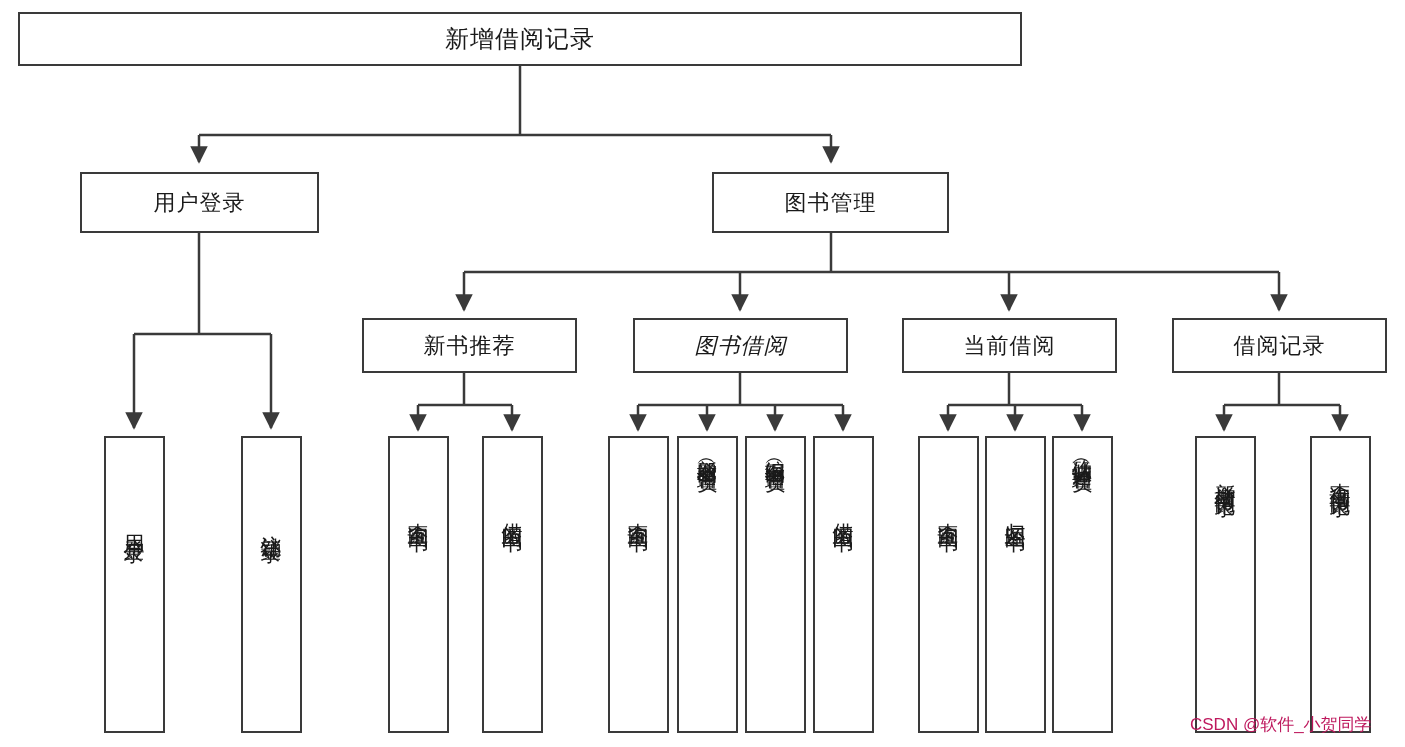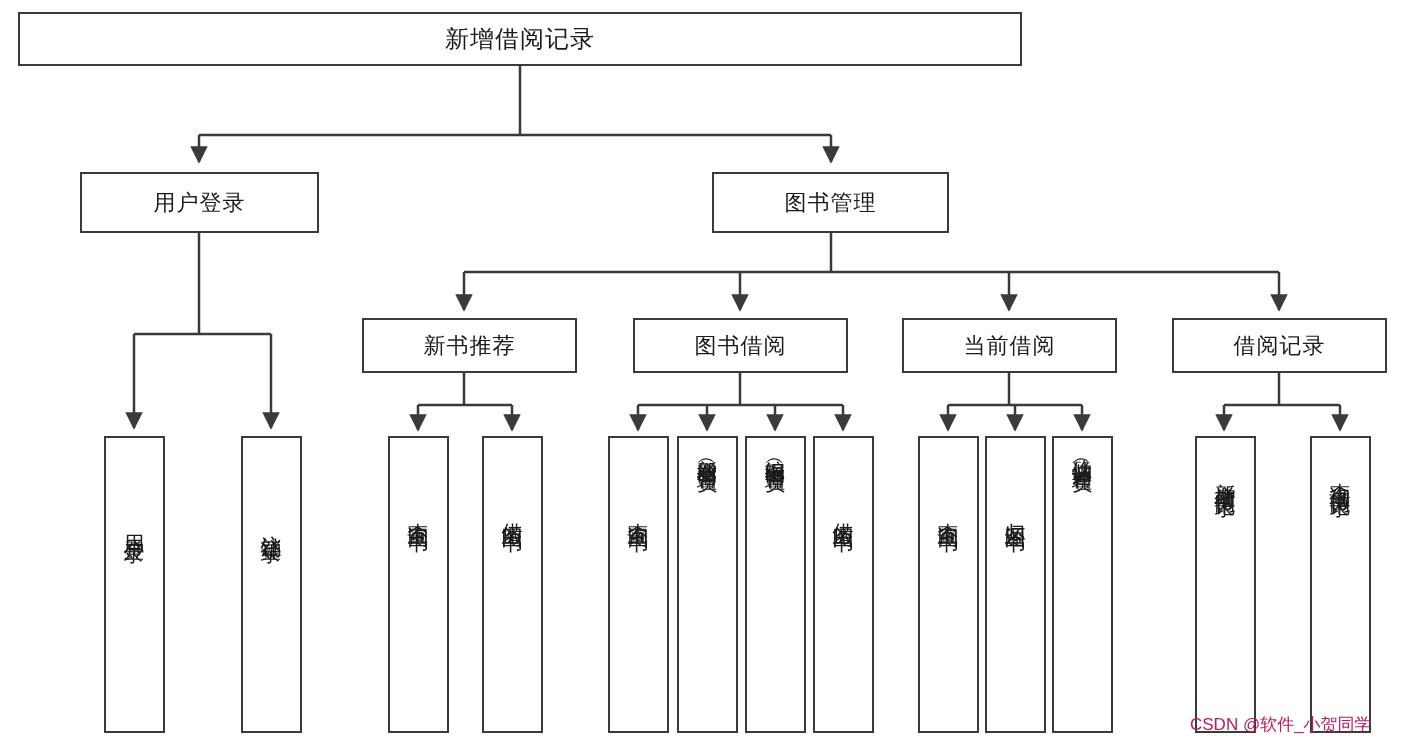--- a/index.html
+++ b/index.html
@@ -80,21 +80,21 @@
   <div class="node h-node" style="left:80px;top:172px;width:239px;height:61px;">
     <span class="lbl">用户登录</span>
   </div>
   <div class="node h-node" style="left:362px;top:318px;width:215px;height:55px;">
     <span class="lbl">新书推荐</span>
   </div>
 
   <div class="node h-node" style="left:712px;top:172px;width:237px;height:61px;">
     <span class="lbl">图书管理</span>
   </div>
-  <div class="node h-node" style="left:633px;top:318px;width:215px;height:55px;">
+  <div class="node h-node" style="left:633px;top:318px;width:215px;height:55px;font-style:italic;">
     <span class="lbl">图书借阅</span>
   </div>
   <div class="node h-node" style="left:902px;top:318px;width:215px;height:55px;">
     <span class="lbl">当前借阅</span>
   </div>
   <div class="node h-node" style="left:1172px;top:318px;width:215px;height:55px;">
     <span class="lbl">借阅记录</span>
   </div>
 
   <div class="node v-node" style="left:104px;top:436px;width:61px;height:297px;padding-top:80px;">

